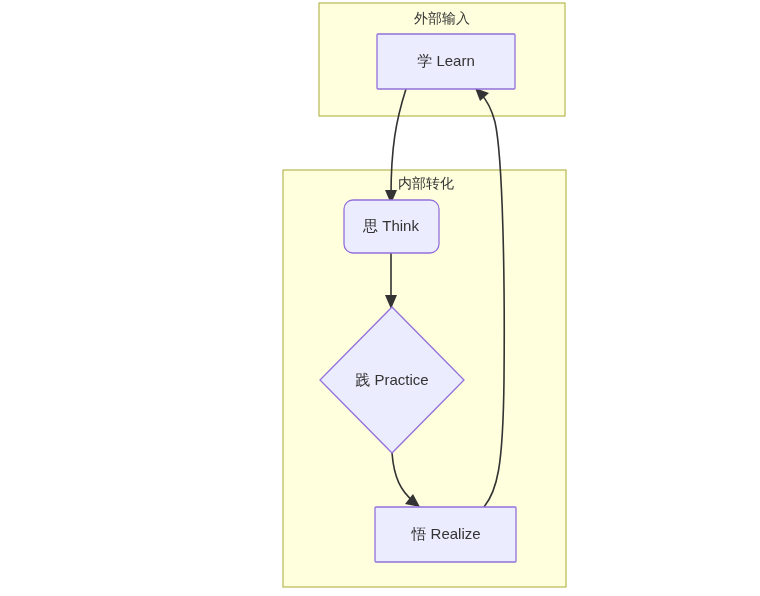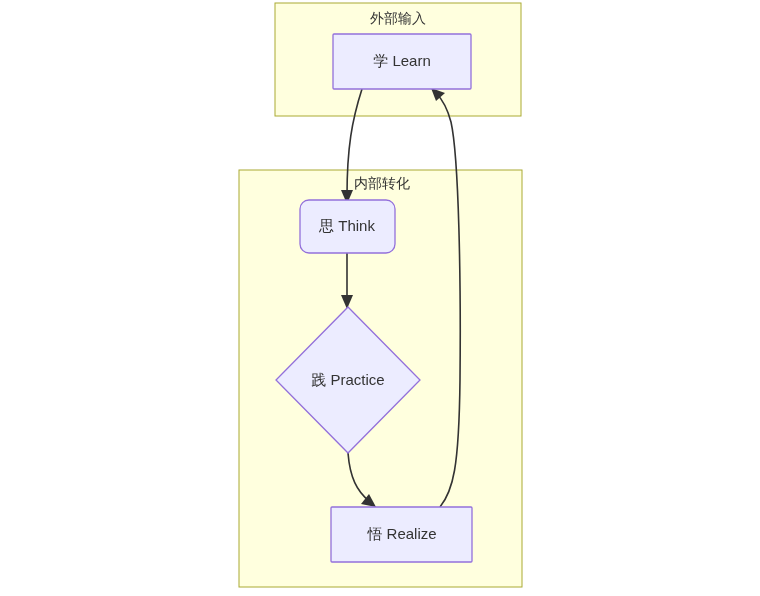--- a/index.html
+++ b/index.html
@@ -11,20 +11,21 @@
     width: 760px;
     height: 596px;
     font-family: "Liberation Sans", "DejaVu Sans", sans-serif;
     overflow: hidden;
   }
   #diagram-root {
     position: relative;
     width: 648px;
     height: 596px;
     background: #ffffff;
+    margin-left: 44px;
   }
   #flow-svg {
     position: absolute;
     left: 0;
     top: 0;
     width: 760px;
     height: 596px;
   }
   .cluster-rect {
     fill: #ffffde;

